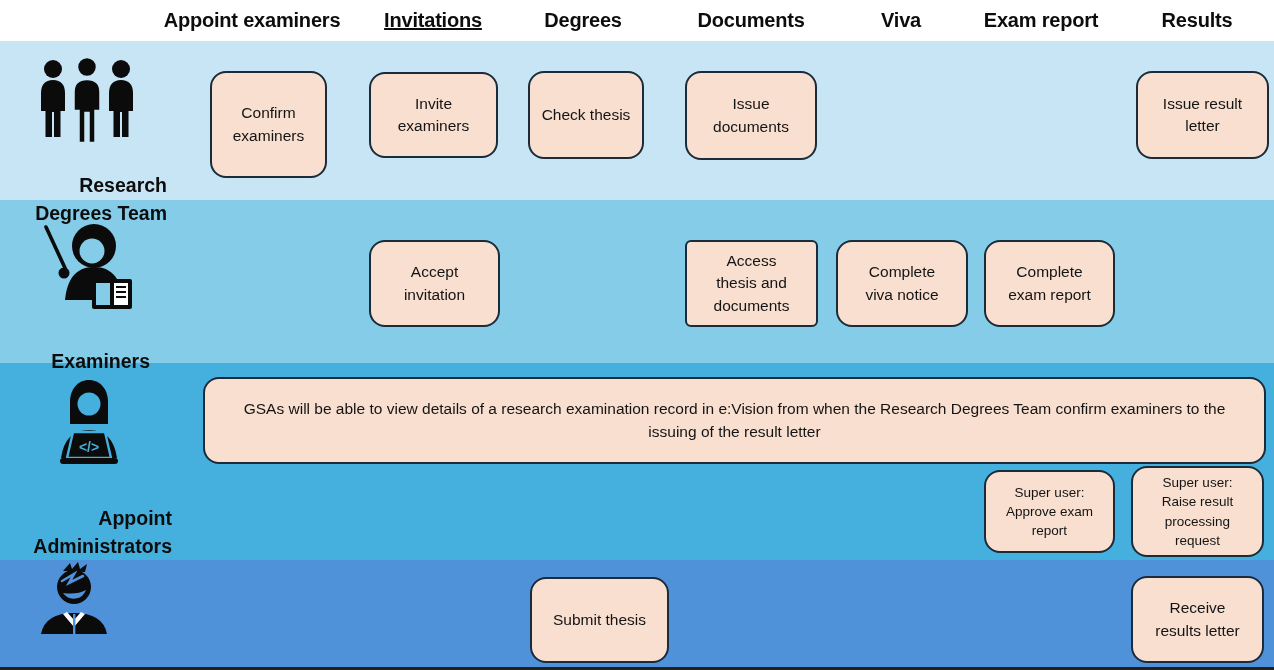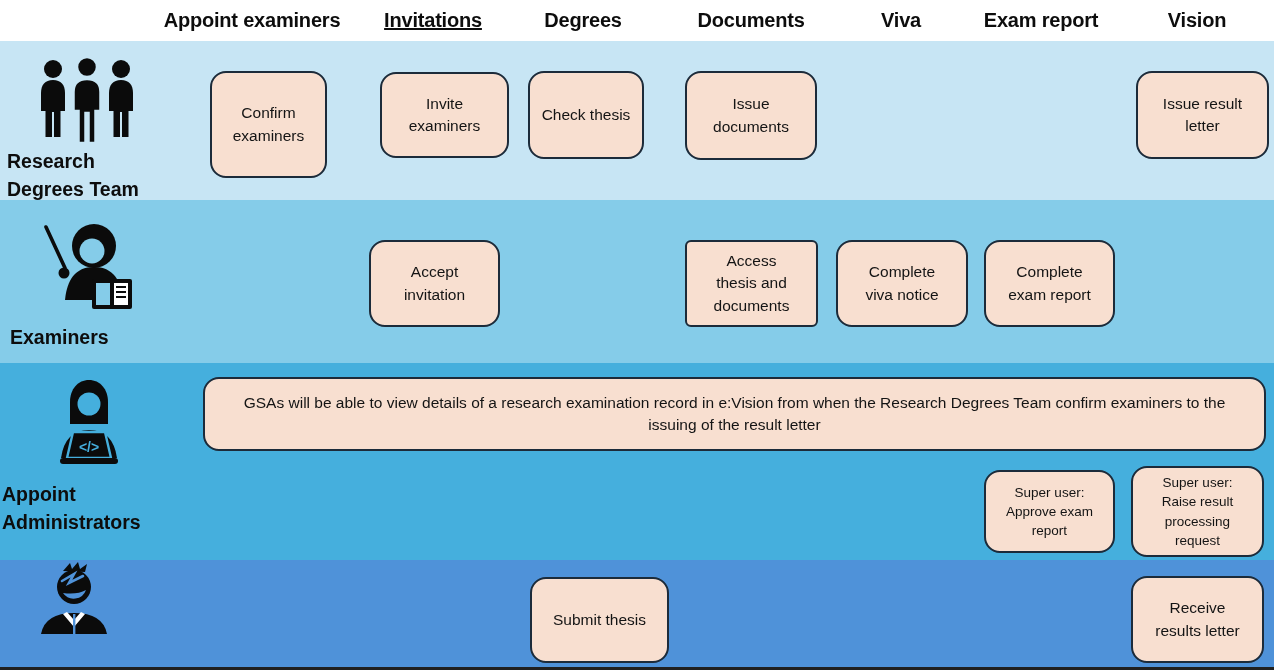--- a/index.html
+++ b/index.html
@@ -23,22 +23,22 @@
   .col-head{
     position:absolute;top:9px;transform:translateX(-50%);
     font-size:20px;font-weight:700;color:#0d0d0d;white-space:nowrap;
     letter-spacing:-0.2px;
   }
   .col-1{left:252px;} .col-2{left:433px;text-decoration:underline;} .col-3{left:583px;} .col-4{left:751px;}
   .col-5{left:885px;margin-left:16px;} .col-6{left:1041px;} .col-7{left:1197px;}
 
   
   .lane-label{
-    position:absolute;text-align:left;
-    font-size:19.5px;font-weight:700;color:#0d0d0d;line-height:1.45;
+    position:absolute;text-align:right;
+    font-size:19.5px;font-weight:700;color:#0d0d0d;line-height:1.45;margin-top:24px;
   }
   .lab-rdt{top:147px;left:7px;width:160px;}
   .lab-exa{top:323px;left:10px;width:140px;}
   .lab-gsa{top:480px;left:2px;width:170px;}
   .lab-stu{top:642px;left:4px;width:140px;}
 
   
   .lane-icon{position:absolute;}
   .icn-rdt{left:35px;top:57px;}
   .icn-exa{left:38px;top:221px;}
@@ -50,29 +50,29 @@
     position:absolute;box-sizing:border-box;
     background:#f8dfd0;border:2.4px solid #1c2b3a;border-radius:16px;
     display:flex;align-items:center;justify-content:center;
     text-align:center;color:#141414;
     font-size:15.5px;line-height:1.45;
     white-space:pre-line;
     padding:4px 10px;
     z-index:4;
   }
   .bx-confirm {left:210px;top:71px;width:117px;height:107px;}
-  .bx-invite  {left:369px;top:72px;width:129px;height:86px;margin-left:11px;}
+  .bx-invite  {left:369px;top:72px;width:129px;height:86px;}
   .bx-check   {left:528px;top:71px;width:116px;height:88px;}
   .bx-issuedoc{left:685px;top:71px;width:132px;height:89px;}
   .bx-resultlt{left:1136px;top:71px;width:133px;height:88px;}
   .bx-accept  {left:369px;top:240px;width:131px;height:87px;}
   .bx-access  {left:685px;top:240px;width:133px;height:87px;border-radius:6px;}
   .bx-vivanote{left:836px;top:240px;width:132px;height:87px;}
   .bx-examrep {left:984px;top:240px;width:131px;height:87px;}
-  .bx-gsanote {left:203px;top:377px;width:1063px;height:74px;font-size:15.5px;white-space:normal;padding:2px 26px;}
+  .bx-gsanote {left:203px;top:377px;width:1063px;height:87px;font-size:15.5px;white-space:normal;padding:2px 26px;}
   .bx-superapp{left:984px;top:470px;width:131px;height:83px;font-size:13.5px;line-height:1.42;}
   .bx-superrai{left:1131px;top:466px;width:133px;height:91px;font-size:13.5px;line-height:1.42;}
   .bx-submit  {left:530px;top:577px;width:139px;height:86px;}
   .bx-receive {left:1131px;top:576px;width:133px;height:87px;}
 </style>
 </head>
 <body>
 
 <div class="canvas">
 
@@ -81,21 +81,21 @@
   <div class="band band-exa"></div>
   <div class="band band-gsa"></div>
   <div class="band band-stu"></div>
 
   <div class="col-head col-1">Appoint examiners</div>
   <div class="col-head col-2">Invitations</div>
   <div class="col-head col-3">Degrees</div>
   <div class="col-head col-4">Documents</div>
   <div class="col-head col-5">Viva</div>
   <div class="col-head col-6">Exam report</div>
-  <div class="col-head col-7">Vision</div>
+  <div class="col-head col-7">Results</div>
 
   <svg class="lane-icon icn-rdt" width="104" height="88" viewBox="0 0 104 88">
     <g fill="#0b0b0b">
       <circle cx="18" cy="12" r="9"></circle>
       <path d="M18 23c-8 0-12 5-12 13v18h4.5v26h6.5v-25h2v25h6.5v-26H30V36c0-8-4-13-12-13z"></path>
       <circle cx="86" cy="12" r="9"></circle>
       <path d="M86 23c-8 0-12 5-12 13v18h4.5v26h6.5v-25h2v25h6.5v-26H98V36c0-8-4-13-12-13z"></path>
       <circle cx="52" cy="10" r="10" stroke="#c7e5f4" stroke-width="2.5"></circle>
       <path d="M52 22c-9 0-13.5 5-13.5 13v19h5v32h7v-30h3v30h7v-32h5V35c0-8-4.5-13-13.5-13z" stroke="#c7e5f4" stroke-width="2.5"></path>
     </g>

